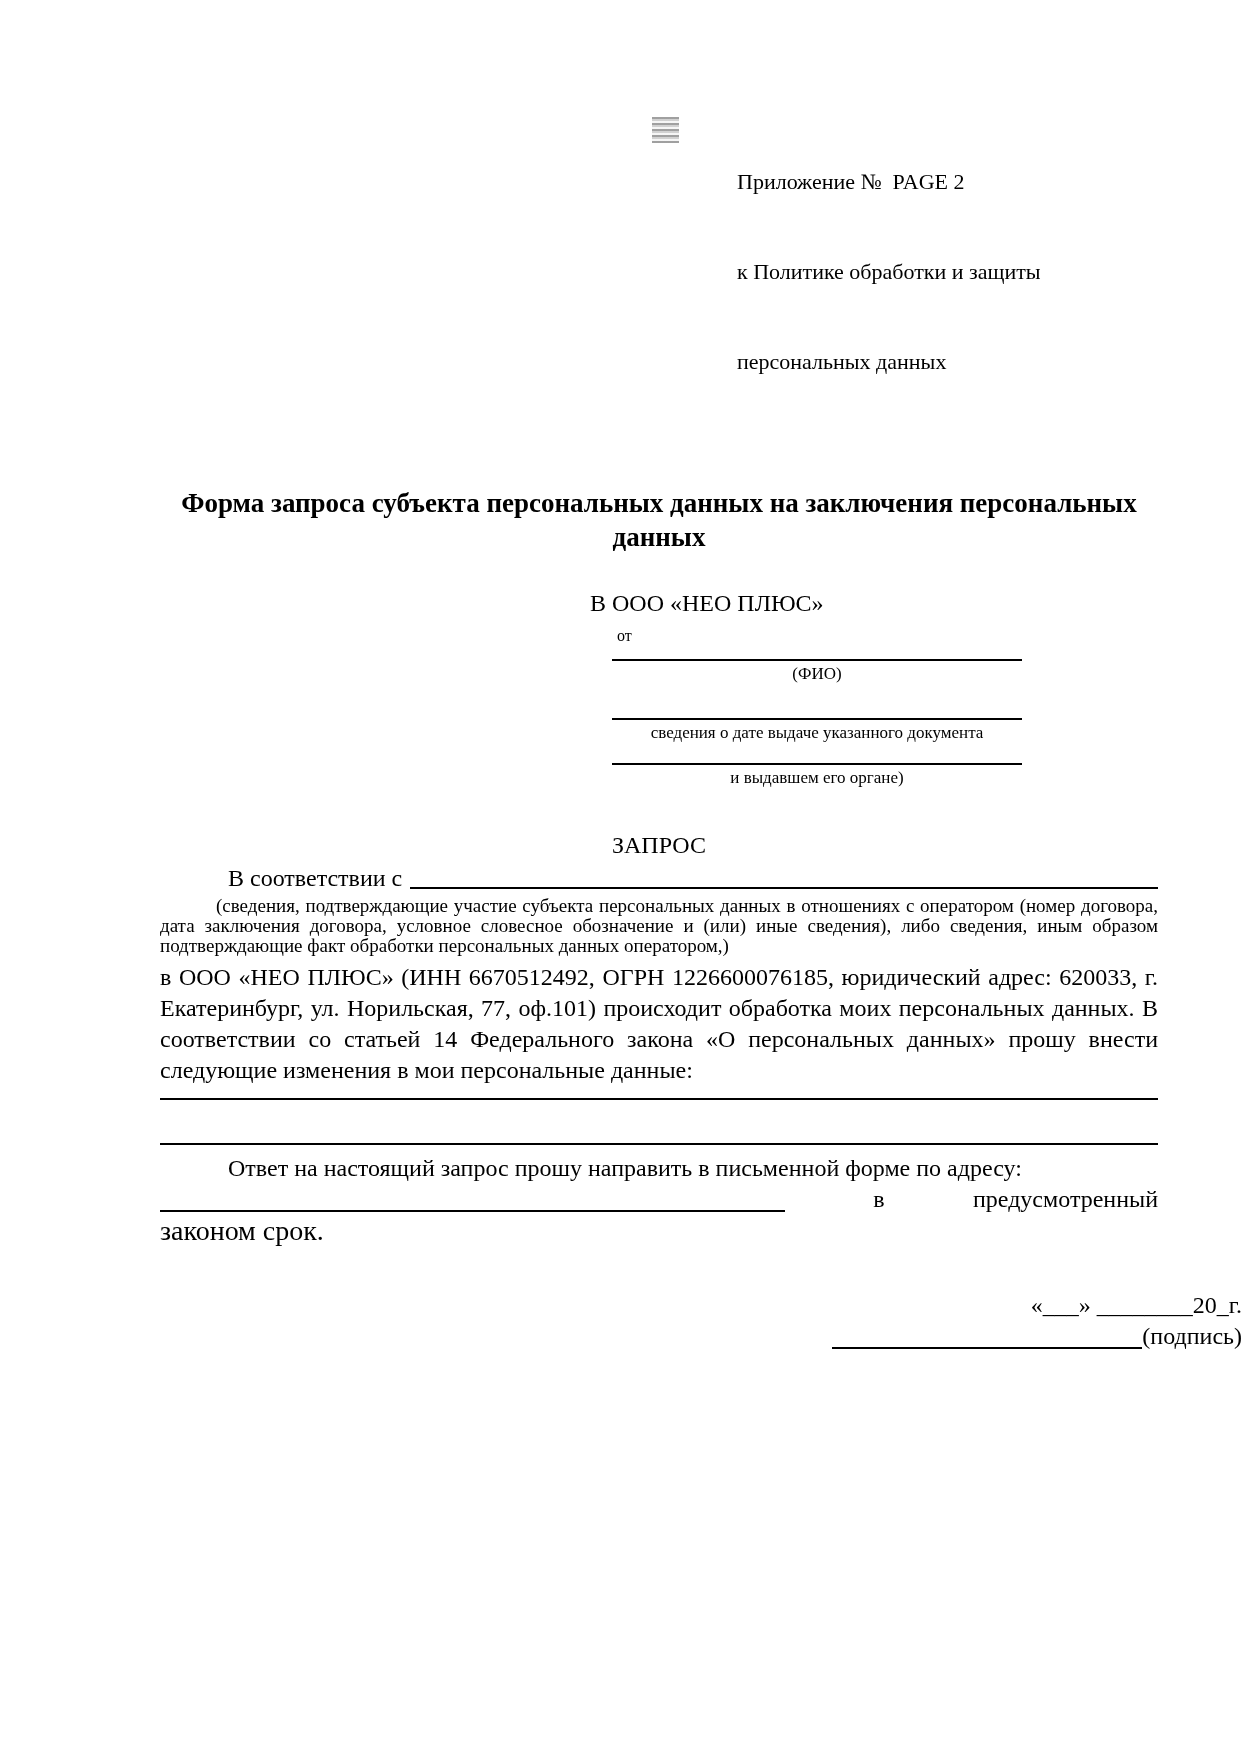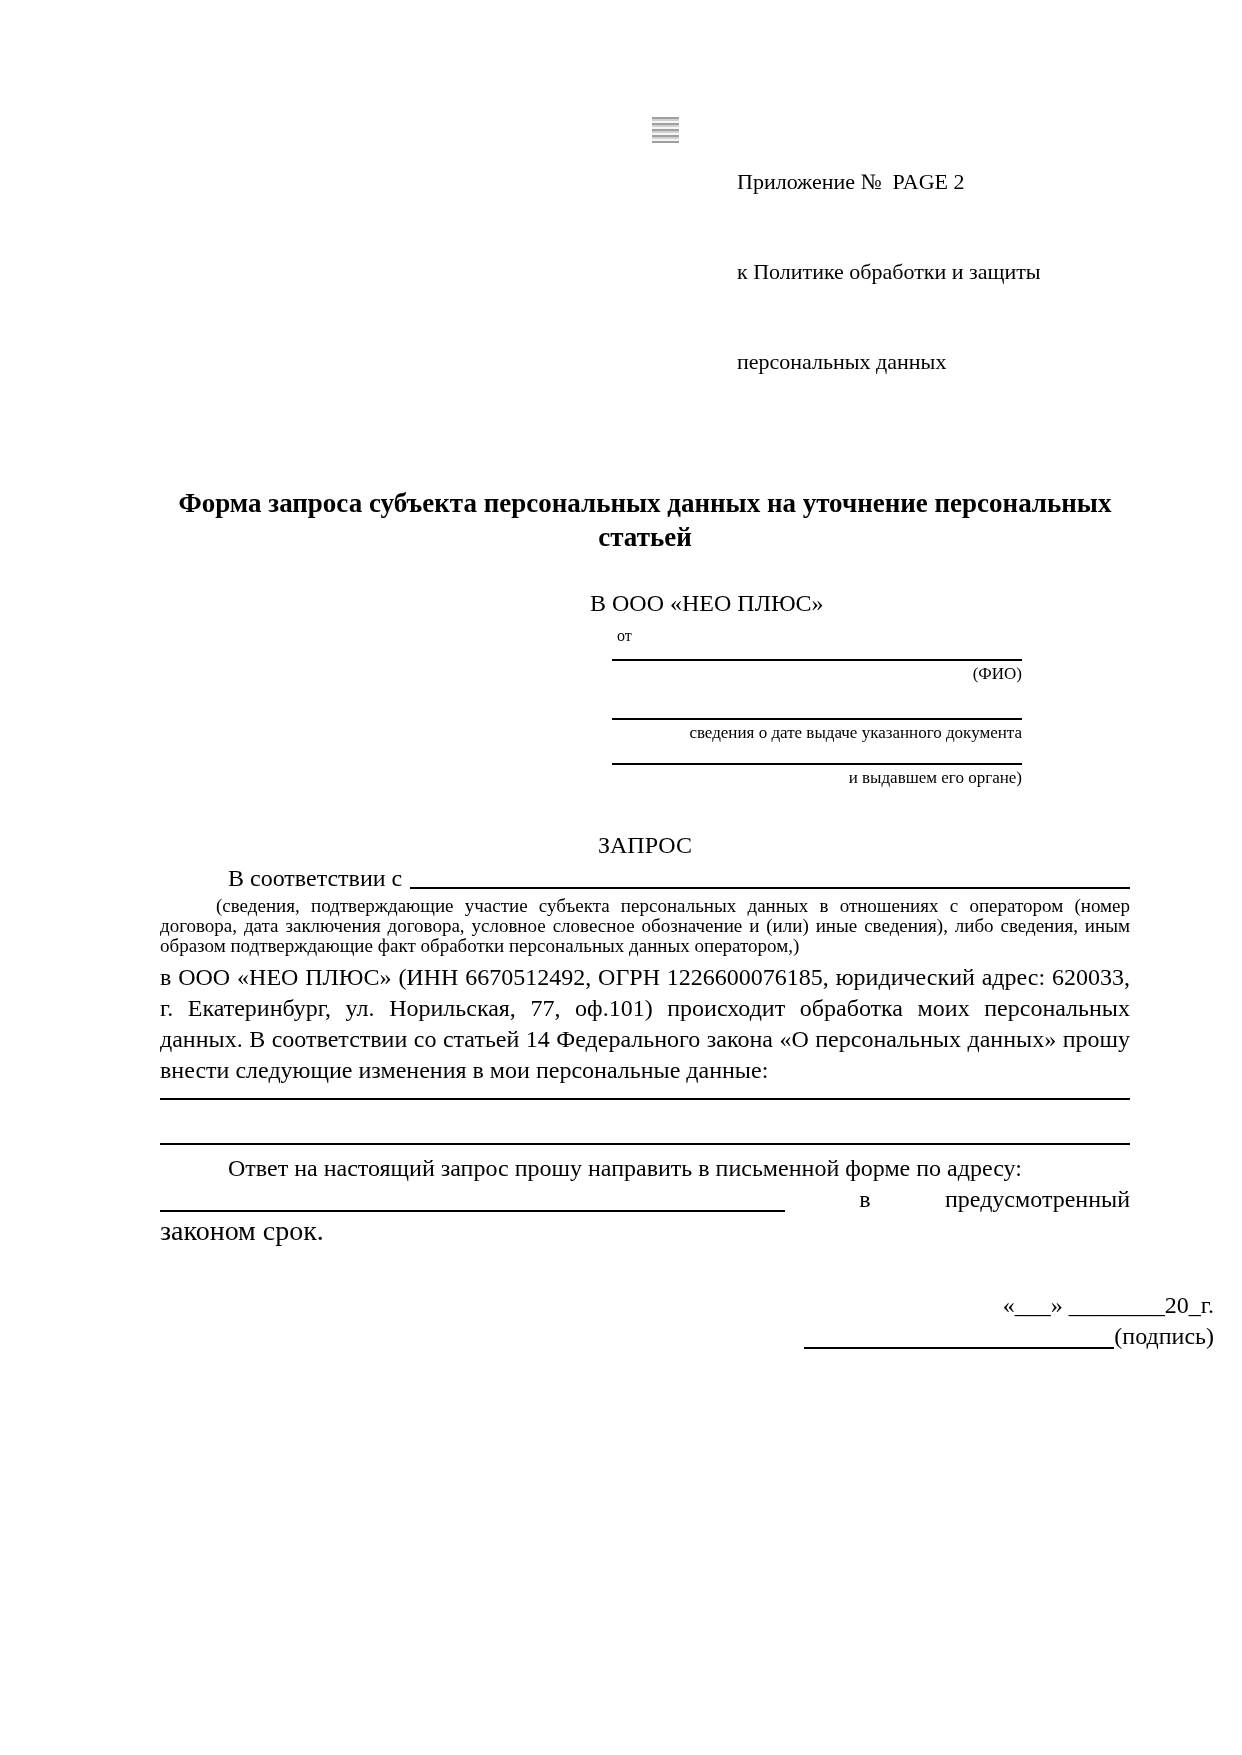--- a/index.html
+++ b/index.html
@@ -2,40 +2,40 @@
 <html><head>
 <meta charset="utf-8">
 <style>
   html,body{margin:0;padding:0;background:#ffffff;}
   .page{
     position:relative;
     width:1242px;height:1755px;
     background:#ffffff;color:#000;
     font-family:"Liberation Serif", serif;
     box-sizing:border-box;
-    padding:107px 112px 0 160px;
+    padding:107px 84px 0 160px;
     overflow:hidden;
   }
   
   .artifact{
     position:absolute;left:652px;top:117px;width:27px;height:26px;
     background:repeating-linear-gradient(to bottom,#8f8f8f 0 2px,#c9c9c9 2px 4px,#f4f4f4 4px 6px);
     opacity:.85;
   }
   .hdr{margin-left:577px;font-size:22px;line-height:30px;white-space:pre-wrap;}
   .title{margin-top:49px;font-size:27px;font-weight:bold;text-align:center;line-height:34px;}
   .to-line{margin-top:34px;margin-left:430px;font-size:24px;line-height:30px;}
   .from-label{margin-left:457px;font-size:16px;line-height:30px;margin-top:3px;}
   .fields{margin-left:452px;width:410px;}
   .fill-line{border-bottom:2px solid #000;}
   .fl-1{height:8px;}
   .fl-2{height:26px;}
   .fl-3{height:36px;}
   .fl-4{height:22px;}
-  .caption{font-size:17px;line-height:17px;text-align:right;padding-top:4px;}
+  .caption{font-size:17px;line-height:17px;text-align:center;padding-top:4px;}
   .req-heading{text-align:center;font-size:24px;line-height:28px;margin-top:45px;}
   .intro-row{display:flex;margin-top:4px;font-size:24px;line-height:30px;}
   .intro-row .prefix{padding-left:68px;white-space:nowrap;}
   .intro-row .uline{flex:1;border-bottom:2px solid #000;margin-left:8px;margin-bottom:4px;}
   .footnote{font-size:19px;line-height:20px;text-align:justify;text-indent:56px;margin-top:3px;}
   .body-par{font-size:24px;line-height:31px;text-align:justify;margin-top:6px;}
   .blank-line{border-bottom:2px solid #000;}
   .bl-1{height:12px;}
   .bl-2{height:43px;}
   .reply-l1{font-size:24px;line-height:31px;text-indent:68px;margin-top:8px;}
@@ -52,21 +52,21 @@
 <div class="page">
 
   <div class="artifact"></div>
 
   <div class="hdr">
     <div>Приложение №  PAGE 2</div>
     <div>к Политике обработки и защиты</div>
     <div>персональных данных</div>
   </div>
 
-  <div class="title">Форма запроса субъекта персональных данных на уточнение персональных статьей</div>
+  <div class="title">Форма запроса субъекта персональных данных на заключения персональных данных</div>
 
   <div class="to-line">В ООО «НЕО ПЛЮС»</div>
   <div class="from-label">от</div>
 
   <div class="fields">
     <div>
       <div class="fill-line fl-1"></div>
       <div class="caption">(ФИО)</div>
     </div>
     <div>

